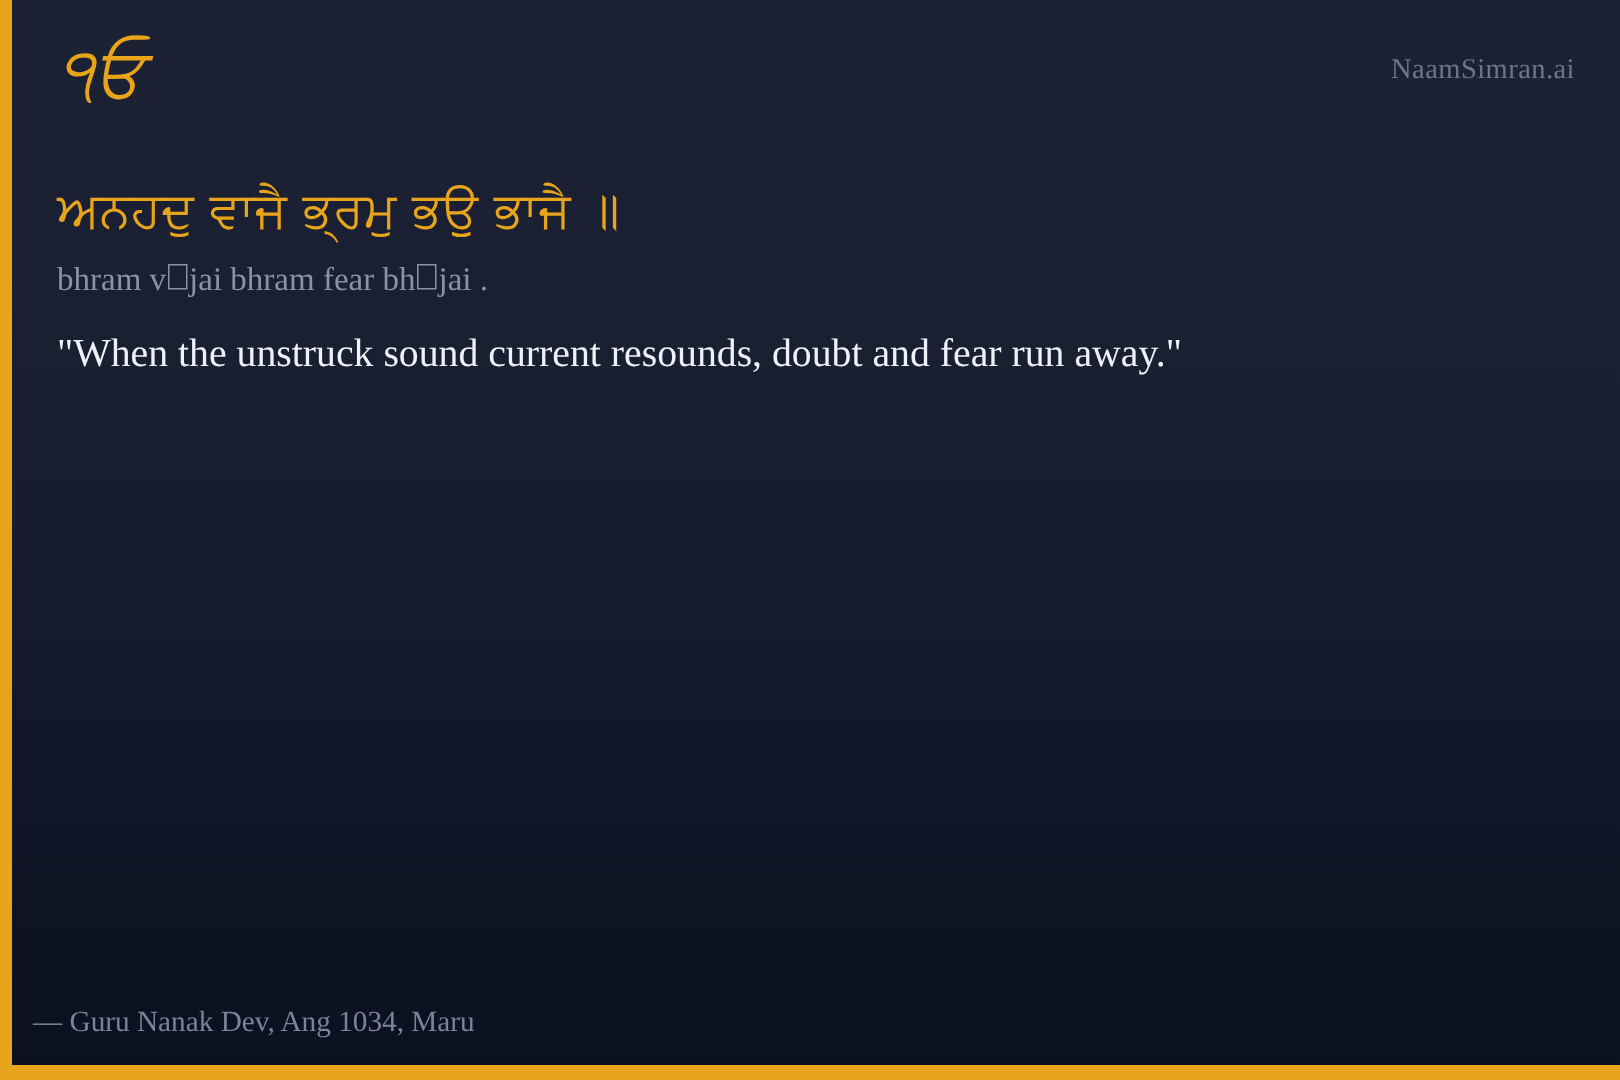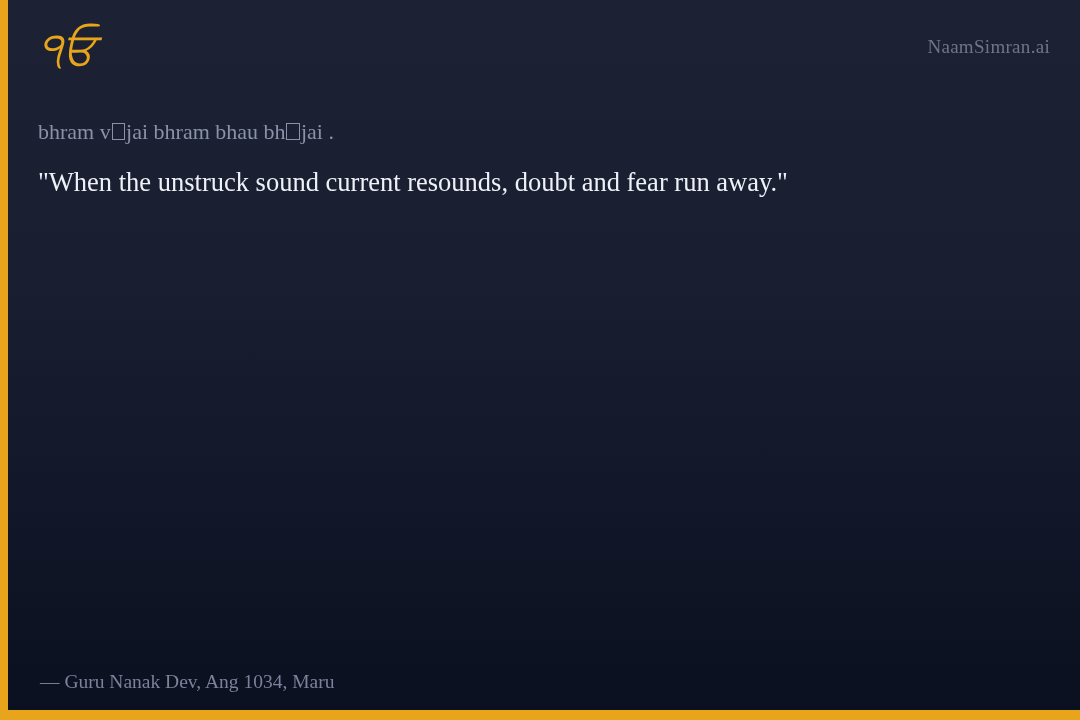--- a/index.html
+++ b/index.html
@@ -106,21 +106,21 @@
     font-size: 26.5px;
     line-height: 1.62;
     color: #eef1f7;
     margin: 0;
     max-width: 800px;
   }
 
   
   #attribution {
     position: absolute;
-    left: 40px;
+    left: 22px;
     bottom: 27px;
     font-family: "Liberation Serif", serif;
     font-size: 19.5px;
     color: #77melon;
     color: #7a8399;
     white-space: nowrap;
     text-align: center;
   }
 </style>
 </head>
@@ -130,23 +130,24 @@
 
   <div id="accent-bar-left"></div>
   <div id="accent-bar-bottom"></div>
 
   <div id="brand-wordmark">NaamSimran.ai</div>
 
   <div id="ik-onkar">੧ਓ</div>
 
   <div id="verse-block">
 
+    <div id="gurmukhi-line">ਅਨਹਦੁ ਵਾਜੈ ਭ੍ਰਮੁ ਭਉੁ ਭਾਜੈ ॥</div>
 
     <div id="transliteration-line">
-      <span>bhram v</span><span class="tofu"></span><span>jai bhram bhau bh</span><span class="tofu"></span><span>jai .</span>
+      <span>bhram v</span><span class="tofu"></span><span>jai bhram fear bh</span><span class="tofu"></span><span>jai .</span>
     </div>
 
     <div id="translation-line">"When the unstruck sound current resounds, doubt and fear run away."</div>
 
   </div>
 
   <div id="attribution">— Guru Nanak Dev, Ang 1034, Maru</div>
 
 </div>
 

